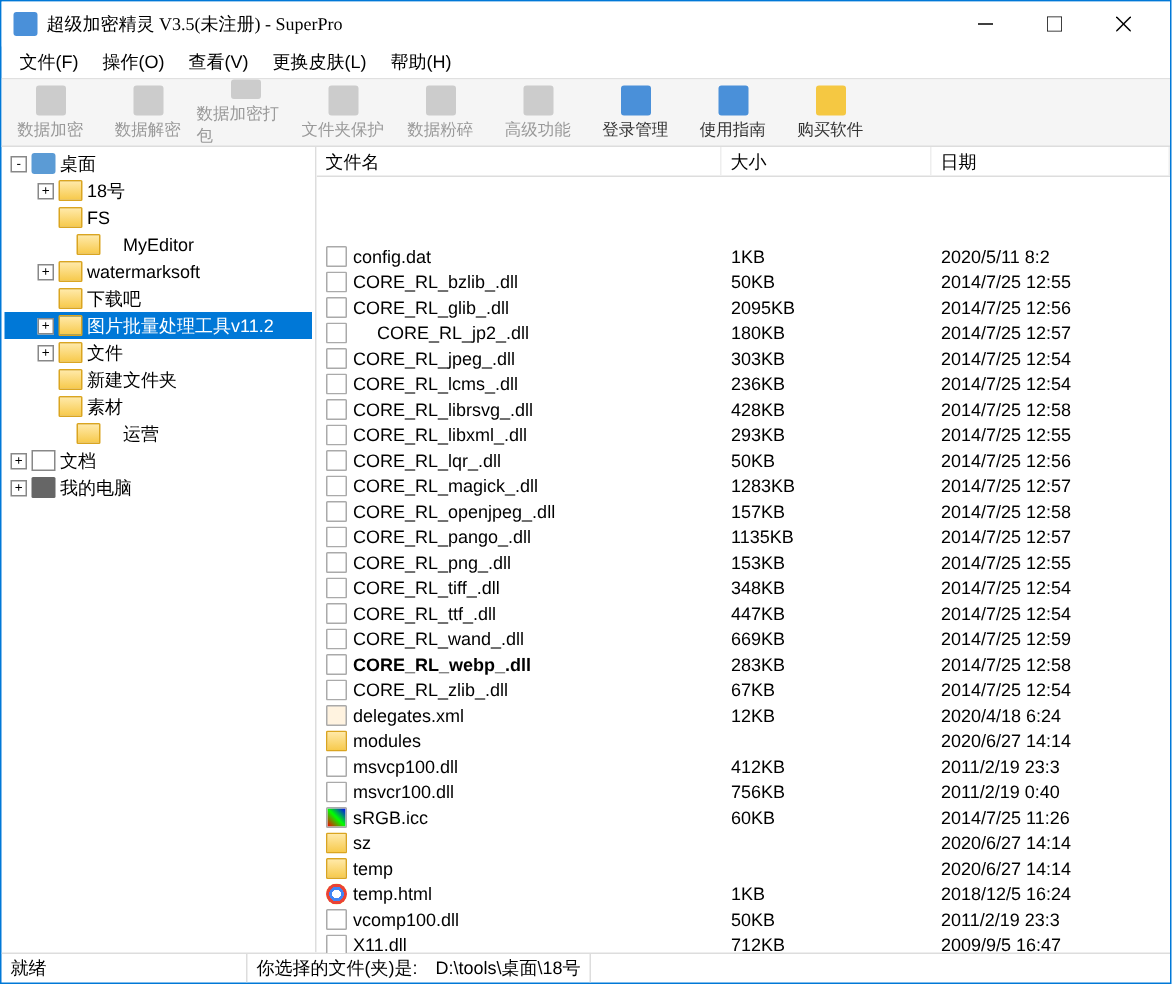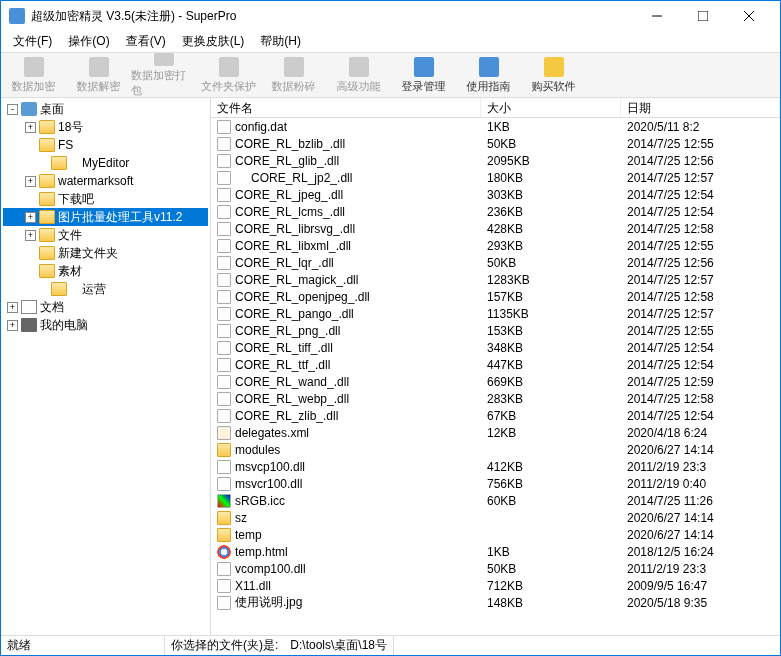--- a/index.html
+++ b/index.html
@@ -1,19 +1,19 @@
 <!DOCTYPE html>
 <html><head>
 <meta charset="utf-8">
 <style>
 * { box-sizing: border-box; margin: 0; padding: 0; font-family: "Microsoft YaHei", SimSun, sans-serif; font-size: 12px; }
 body { background: #fff; width: 781px; height: 656px; border: 1px solid #0078d7; overflow: hidden; display: flex; flex-direction: column; }
 .titlebar { height: 30px; background: #fff; display: flex; align-items: center; padding: 0 8px; }
 .titlebar .app-icon { width: 16px; height: 16px; background: #4a90d9; border-radius: 2px; margin-right: 6px; }
-.titlebar .title { flex: 1; color: #000; }
+.titlebar .title { flex: 1; color: #000; font-family: Liberation Serif, serif; }
 .titlebar .btn { width: 46px; height: 30px; display: flex; align-items: center; justify-content: center; cursor: pointer; }
 .titlebar .btn svg { width: 10px; height: 10px; }
 .menubar { height: 22px; display: flex; align-items: center; padding: 0 4px; border-bottom: 1px solid #e0e0e0; }
 .menubar .menu-item { padding: 2px 8px; cursor: pointer; }
 .toolbar { height: 45px; background: #f5f5f5; display: flex; align-items: center; border-bottom: 1px solid #ddd; }
 .toolbar .tb-btn { width: 65px; height: 45px; display: flex; flex-direction: column; align-items: center; justify-content: center; cursor: pointer; color: #999; }
 .toolbar .tb-btn.enabled { color: #333; }
 .toolbar .tb-btn .tb-icon { width: 20px; height: 20px; margin-bottom: 2px; background: #ccc; border-radius: 2px; }
 .toolbar .tb-btn.enabled .tb-icon { background: #4a90d9; }
 .toolbar .tb-btn.enabled.yellow .tb-icon { background: #f5c842; }
@@ -28,21 +28,21 @@
 .folder-icon { background: linear-gradient(#ffe9a8, #f7ca4d); border: 1px solid #daa520; border-radius: 1px; }
 .desktop-icon { background: #5b9bd5; border-radius: 2px; }
 .doc-icon { background: #fff; border: 1px solid #888; }
 .pc-icon { background: #666; border-radius: 1px; }
 .filelist { flex: 1; display: flex; flex-direction: column; overflow: hidden; }
 .cols { height: 20px; display: flex; border-bottom: 1px solid #ddd; background: #fff; }
 .cols .col { padding: 2px 6px; border-right: 1px solid #eee; cursor: pointer; }
 .col-name { width: 270px; }
 .col-size { width: 140px; }
 .col-date { flex: 1; }
-.rows { flex: 1; overflow-y: scroll; overflow-x: hidden; }
+.rows { flex: 1; overflow-y: scroll; overflow-x: hidden; margin-top: 44px; }
 .row { height: 17px; display: flex; align-items: center; white-space: nowrap; cursor: pointer; }
 .row .cell { padding: 0 6px; overflow: hidden; text-overflow: ellipsis; }
 .file-icon { width: 14px; height: 14px; margin-right: 4px; flex-shrink: 0; border: 1px solid #aaa; background: #fff; border-radius: 1px; }
 .file-icon.folder { background: linear-gradient(#ffe9a8, #f7ca4d); border-color: #daa520; }
 .file-icon.xml { background: #fff3e0; }
 .file-icon.chrome { background: radial-gradient(circle, #fff 30%, #4285f4 30%, #4285f4 50%, #ea4335 50%, #ea4335 70%, #fbbc05 70%); border: none; border-radius: 50%; }
 .file-icon.icc { background: linear-gradient(45deg, #f00, #0f0, #00f); }
 .statusbar { height: 20px; border-top: 1px solid #ddd; display: flex; align-items: center; }
 .statusbar .sb-cell { padding: 0 6px; border-right: 1px solid #ddd; height: 100%; display: flex; align-items: center; }
 .statusbar .sb-cell.small { width: 164px; }
@@ -319,21 +319,21 @@
         </div>
         <div class="row">
           <div class="cell col-name" style="display: flex; align-items: center;">
             <div class="file-icon "></div>
             <span>CORE_RL_wand_.dll</span>
           </div>
           <div class="cell col-size">669KB</div>
           <div class="cell col-date">2014/7/25 12:59</div>
         </div>
         <div class="row">
-          <div class="cell col-name" style="display: flex; align-items: center;">
+          <div class="cell col-name" style="display: flex; align-items: center; font-weight: bold;">
             <div class="file-icon "></div>
             <span>CORE_RL_webp_.dll</span>
           </div>
           <div class="cell col-size">283KB</div>
           <div class="cell col-date">2014/7/25 12:58</div>
         </div>
         <div class="row">
           <div class="cell col-name" style="display: flex; align-items: center;">
             <div class="file-icon "></div>
             <span>CORE_RL_zlib_.dll</span>

